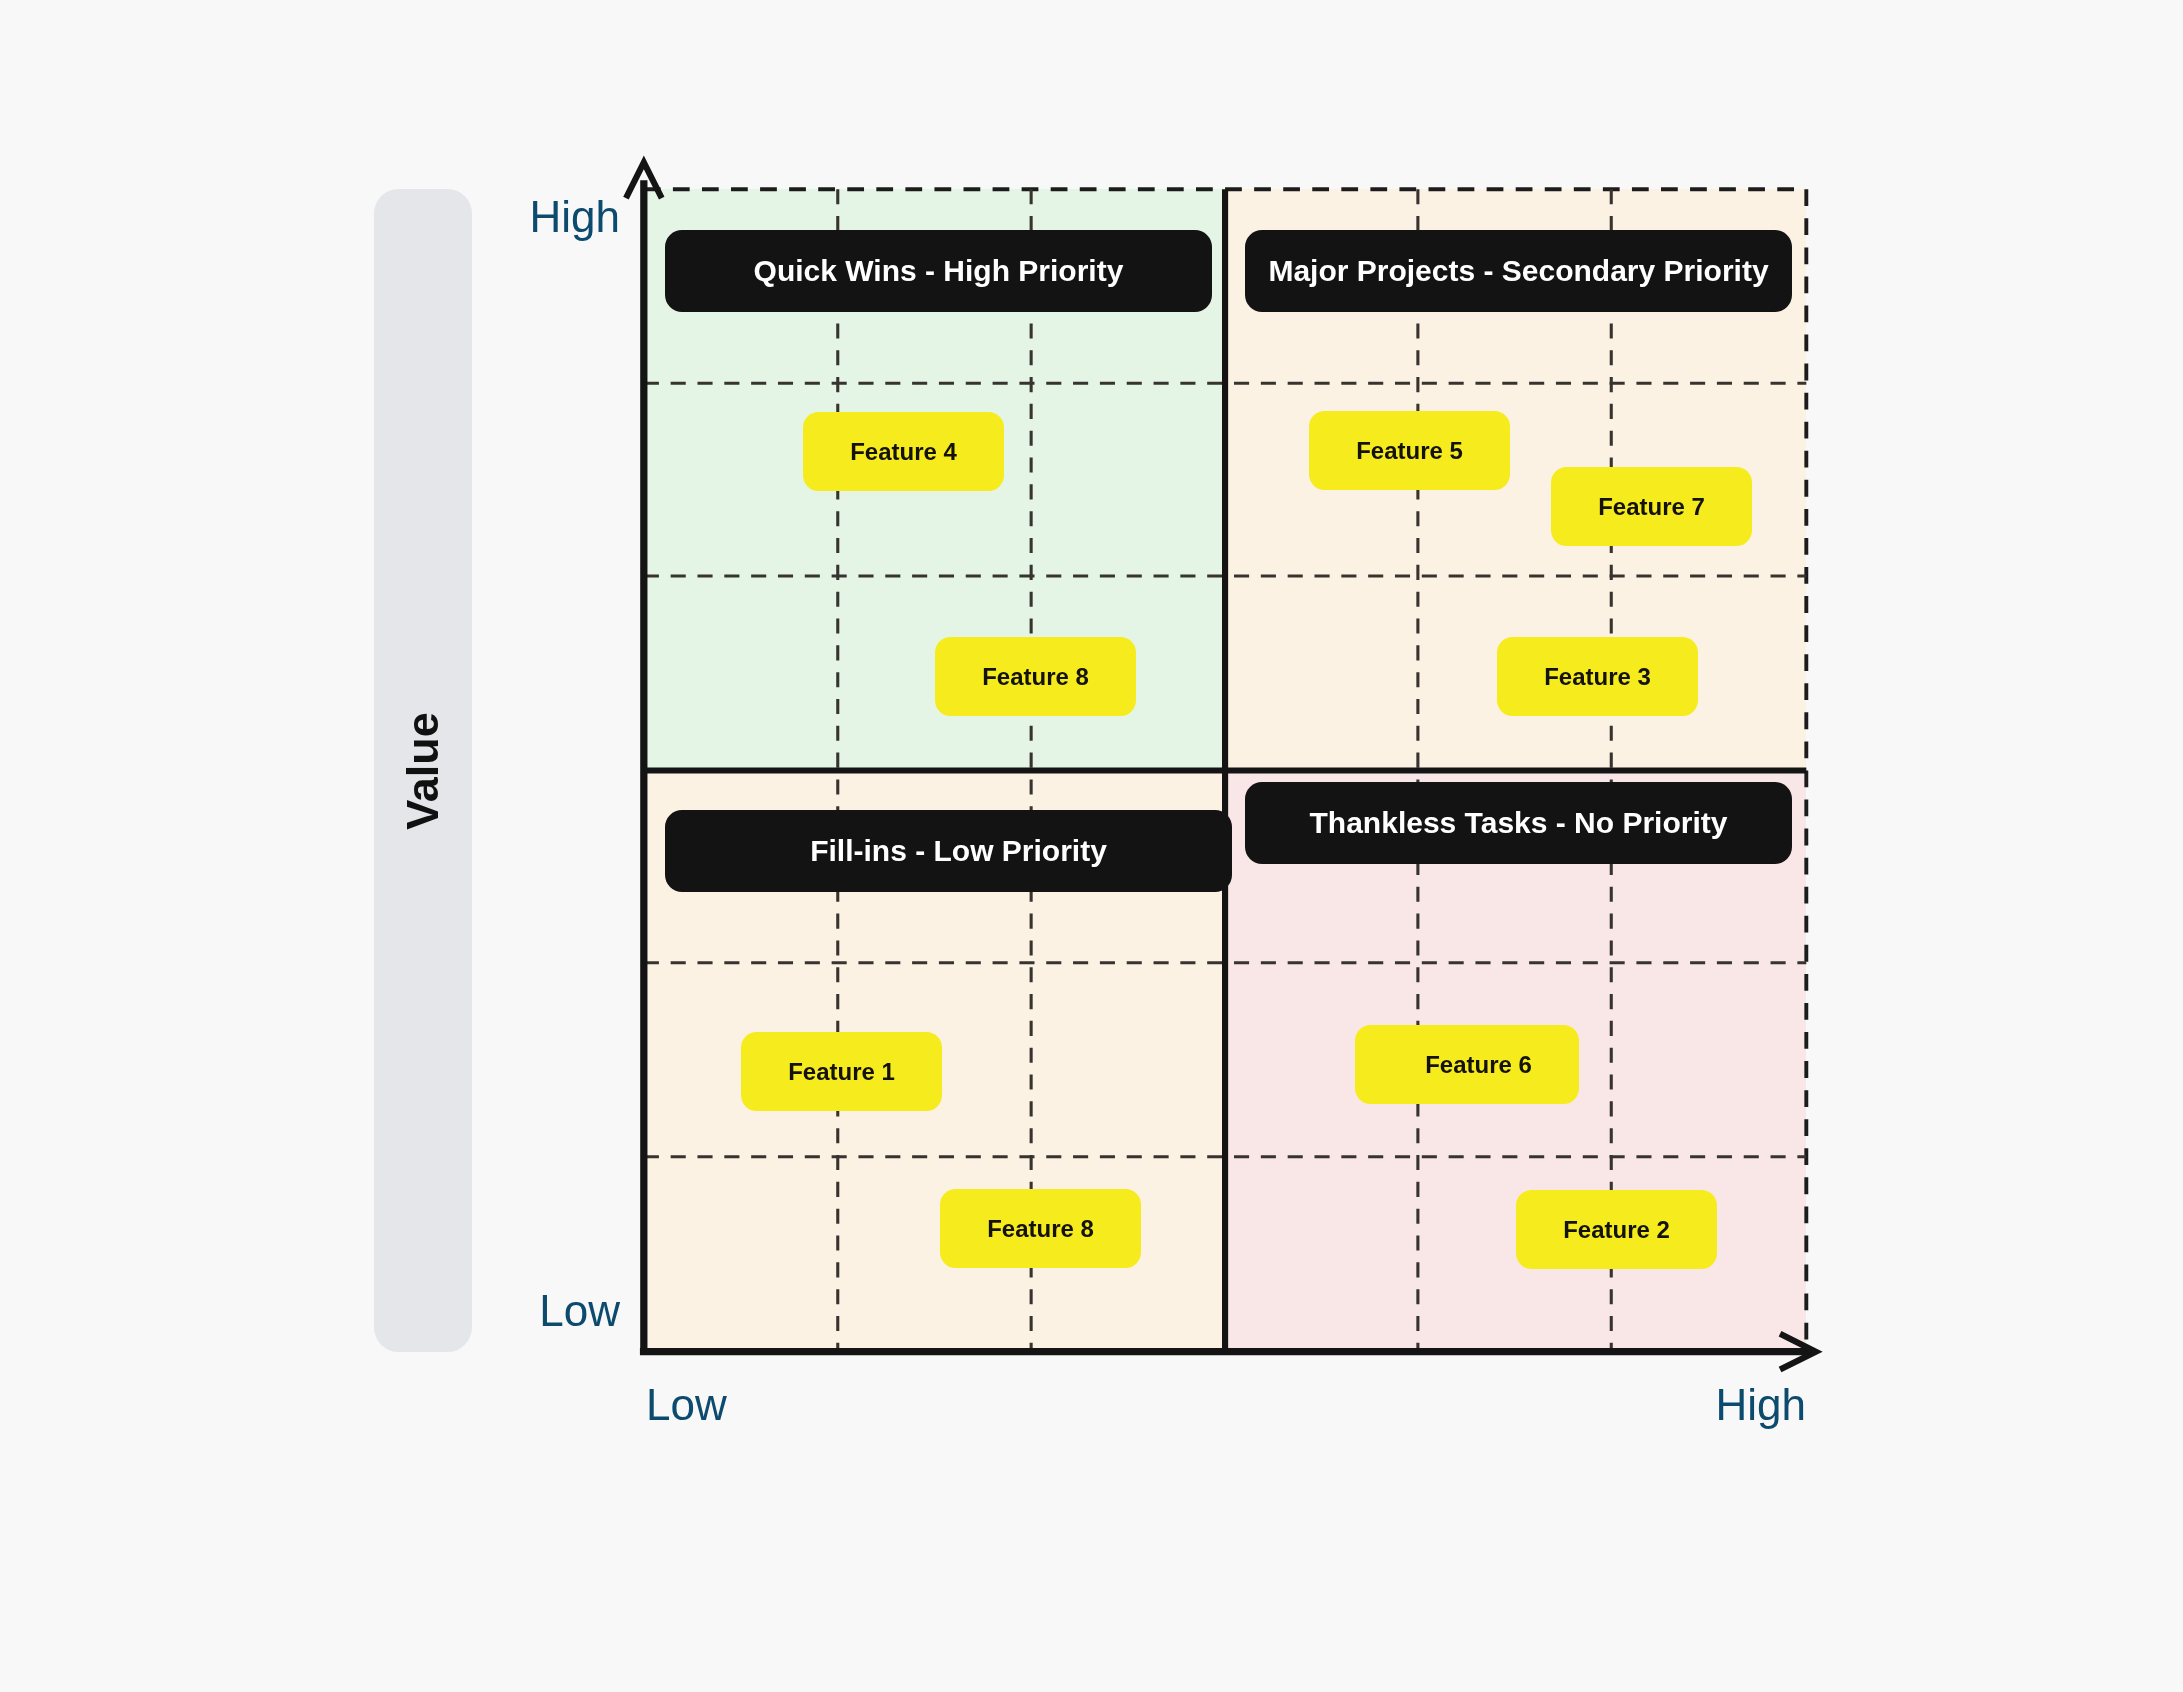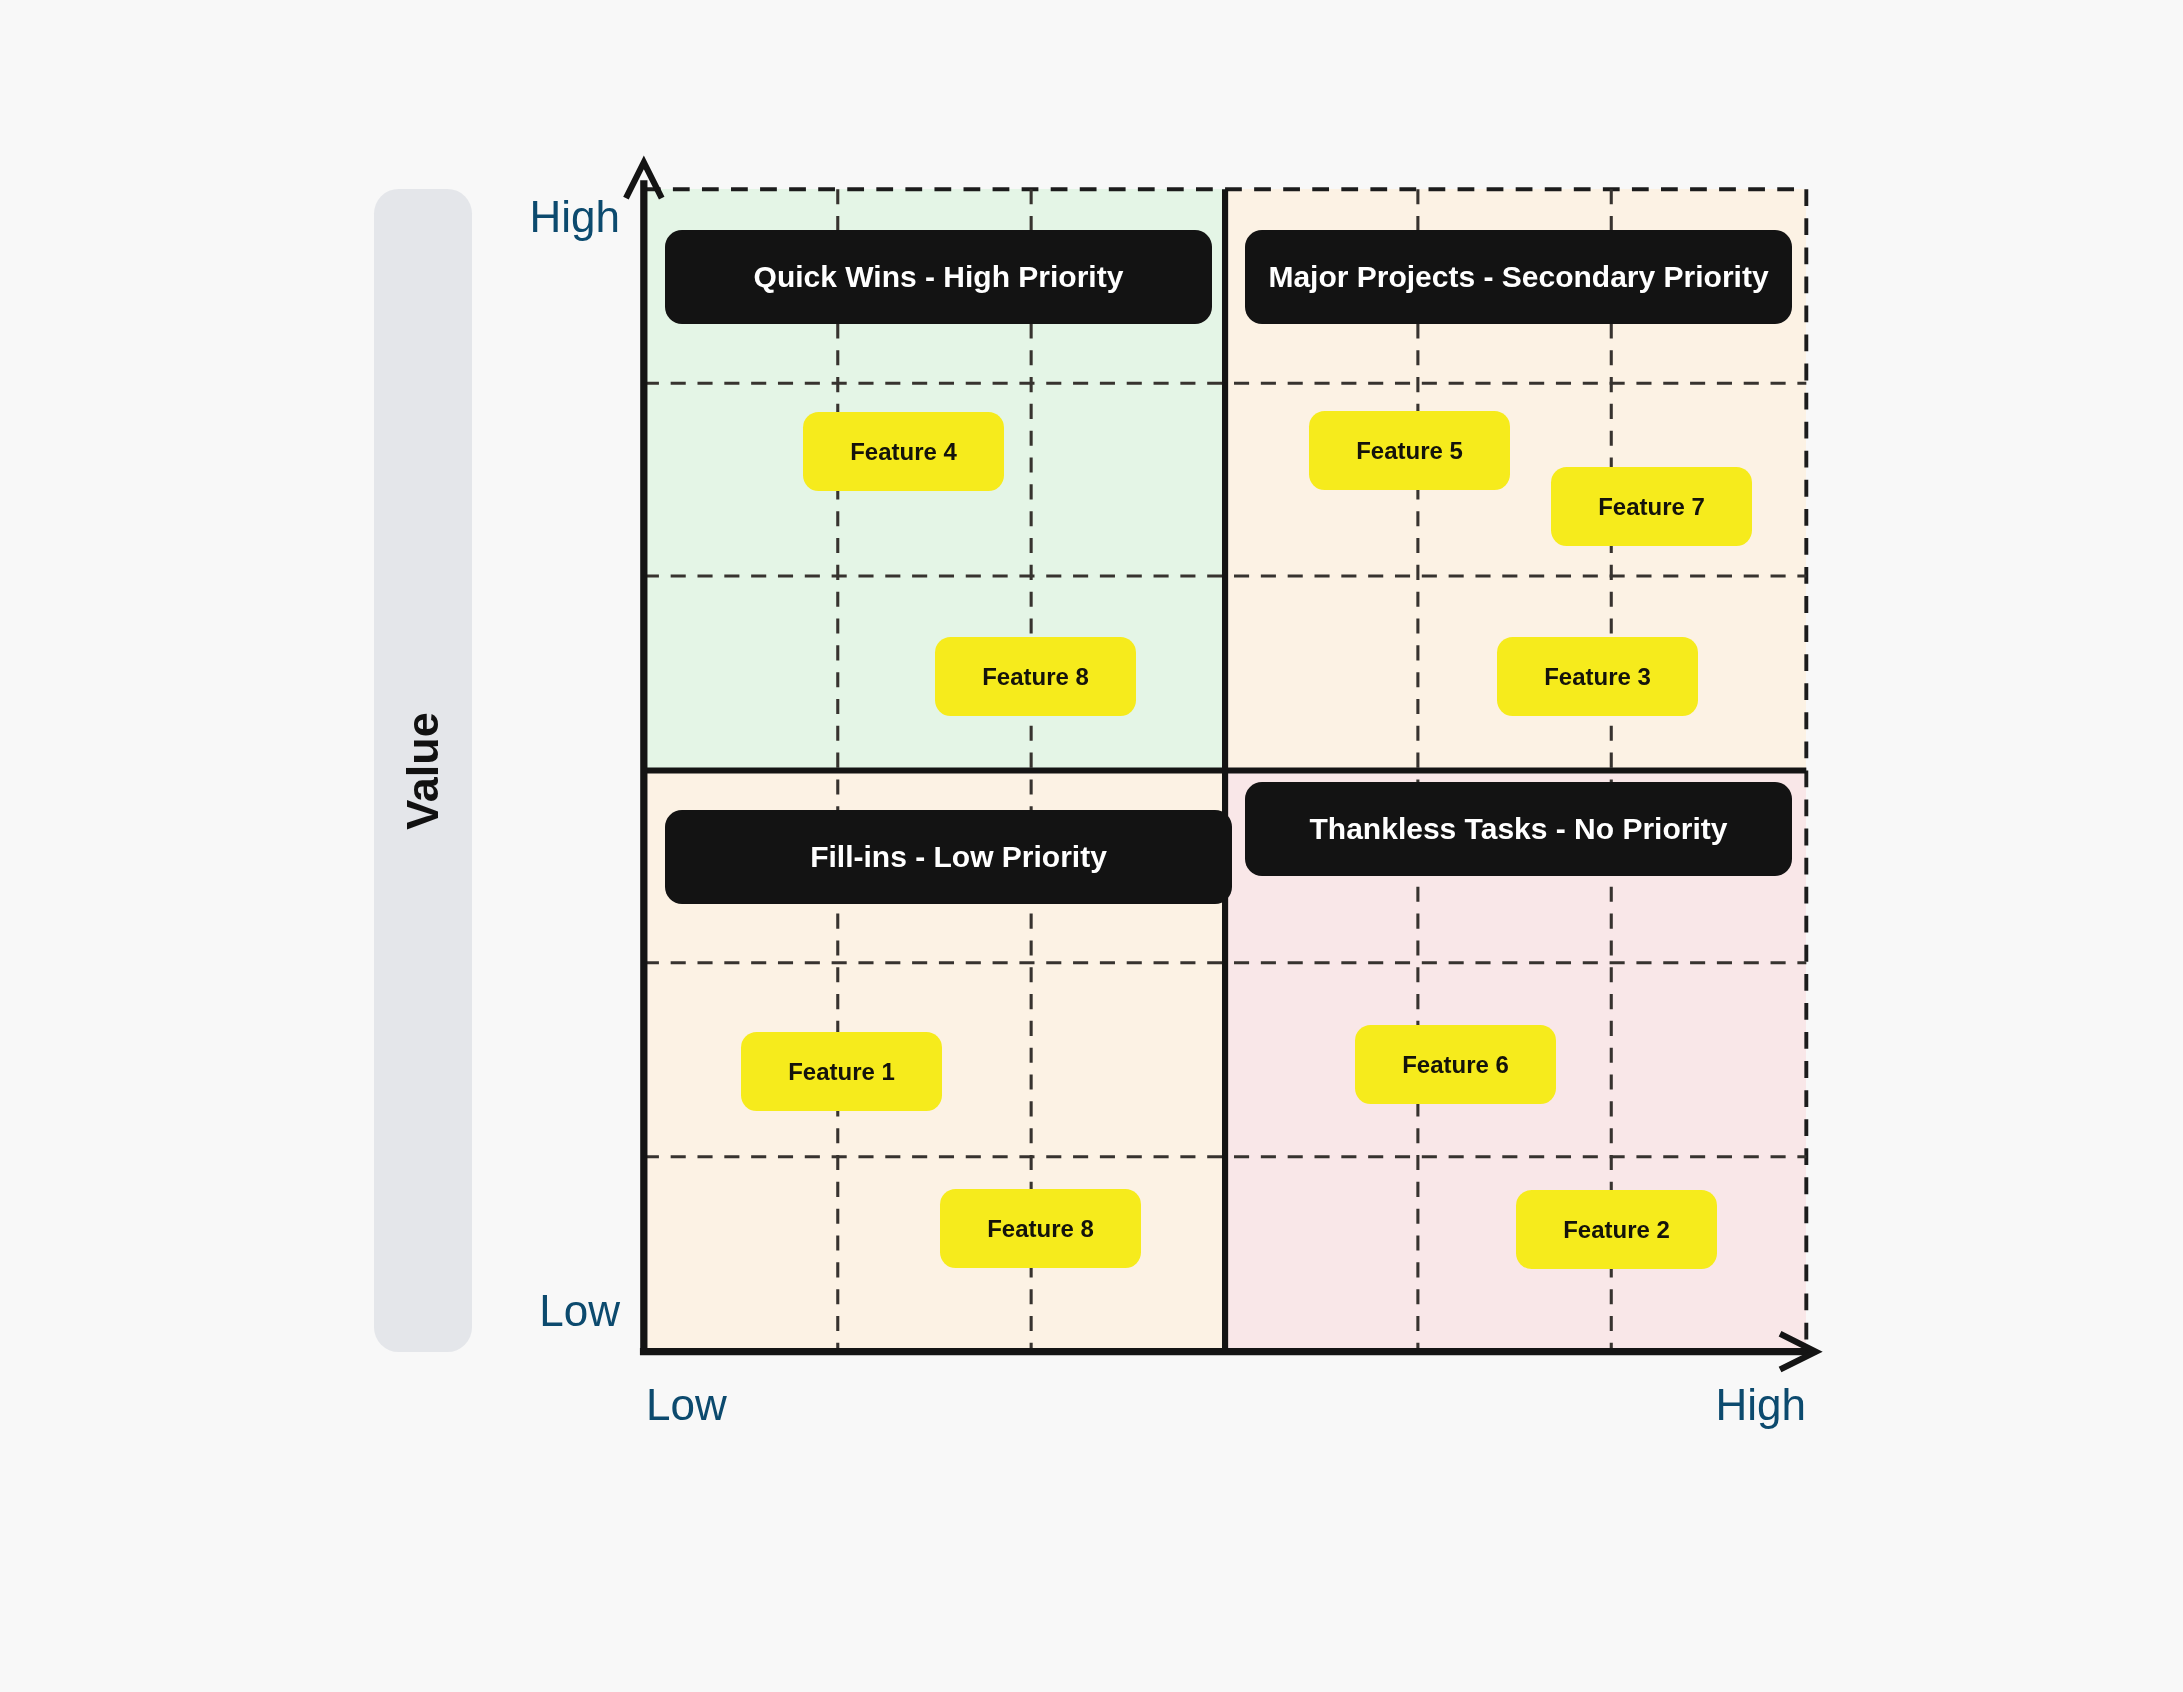--- a/index.html
+++ b/index.html
@@ -12,21 +12,21 @@
   .q-green{background:#e4f5e6;}
   .q-cream{background:#fcf2e4;}
   .q-pink{background:#f9e7e8;}
   .axis-bar{
     position:absolute;background:#e4e6ea;border-radius:24.6px;
     display:flex;align-items:center;justify-content:center;
   }
   .axis-bar-title{font-size:45px;font-weight:bold;color:#111;white-space:nowrap;}
   .rot{transform:rotate(-90deg);}
   .header-pill{
-    position:absolute;width:547px;height:94px;background:#131313;border-radius:17px;
+    position:absolute;width:547px;height:82px;background:#131313;border-radius:17px;
     display:flex;align-items:center;justify-content:center;
     color:#fff;font-size:30px;font-weight:bold;white-space:nowrap;
   }
   .note{
     position:absolute;width:201px;height:79px;background:#f6eb1c;border-radius:15.7px;
     display:flex;align-items:center;justify-content:center;
     color:#14130b;font-size:24px;font-weight:bold;white-space:nowrap;
   }
   .end-label{
     position:absolute;font-size:44px;font-weight:400;color:#0c4a6e;
@@ -81,21 +81,21 @@
   <div class="header-pill" style="left:665px;top:810px;padding-left:20px;">Fill-ins - Low Priority</div>
   <div class="header-pill" style="left:1245px;top:782px;">Thankless Tasks - No Priority</div>
 
   <div class="note" style="left:803px;top:412px;">Feature 4</div>
   <div class="note" style="left:935px;top:637px;">Feature 8</div>
   <div class="note" style="left:1309px;top:411px;">Feature 5</div>
   <div class="note" style="left:1551px;top:467px;">Feature 7</div>
   <div class="note" style="left:1497px;top:637px;">Feature 3</div>
   <div class="note" style="left:741px;top:1032px;">Feature 1</div>
   <div class="note" style="left:940px;top:1189px;">Feature 8</div>
-  <div class="note" style="left:1355px;top:1025px;">Feature 6</div>
+  <div class="note" style="left:1355px;top:1025px;padding-left:23px;">Feature 6</div>
   <div class="note" style="left:1516px;top:1190px;">Feature 2</div>
 
   <div class="end-label ta-r" style="left:447px;top:186px;width:173px;">High</div>
   <div class="end-label ta-r" style="left:447px;top:1280px;width:173px;">Low</div>
   <div class="end-label ta-l" style="left:646px;top:1374px;width:279px;">Low</div>
   <div class="end-label ta-r" style="left:1527px;top:1374px;width:279px;">High</div>
 
 
 </div>
 

